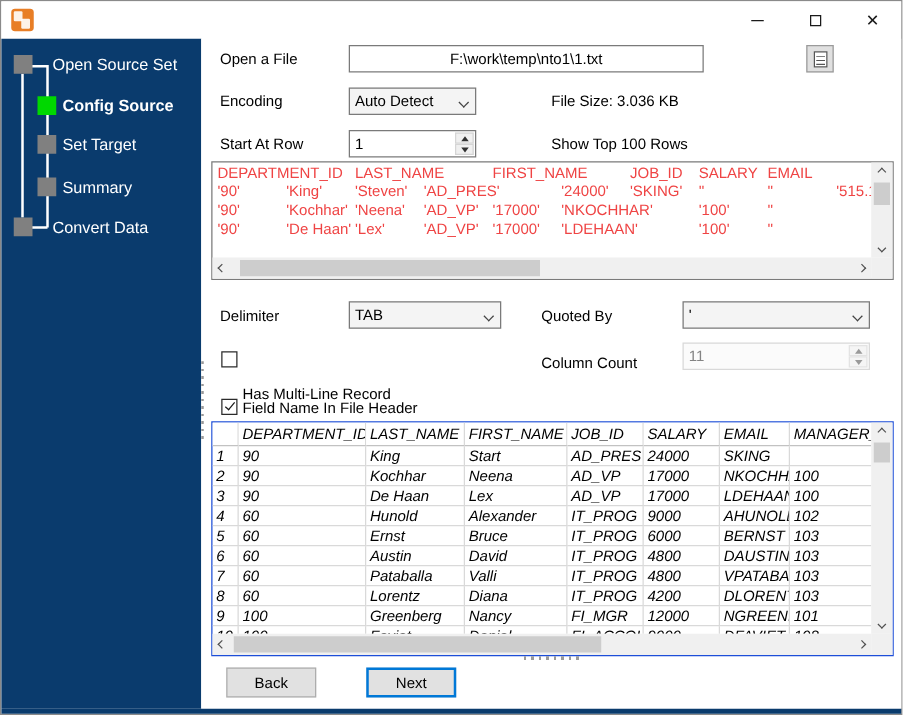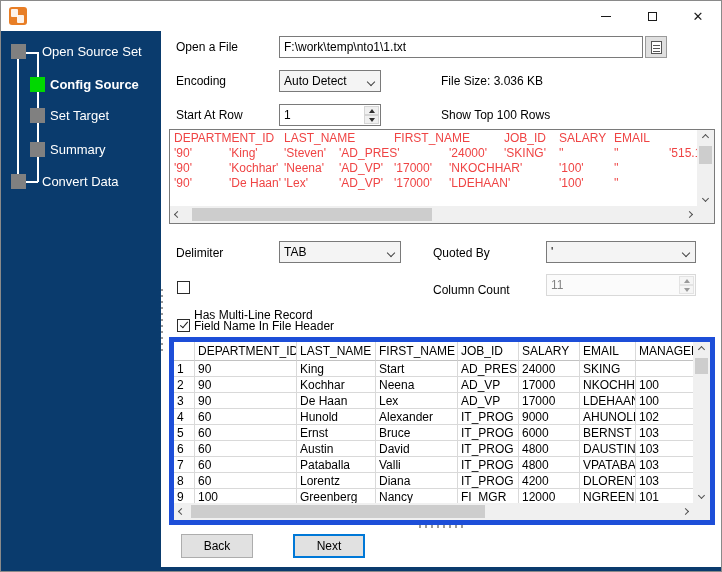--- a/index.html
+++ b/index.html
@@ -69,21 +69,21 @@
   .pv-text{position:absolute;left:0;top:0;right:17px;bottom:17px;overflow:hidden;
     white-space:pre;tab-size:55px;font-size:12px;line-height:15px;padding:1px 0 0 4px;color:#ef4444;}
   .sb-v{position:absolute;top:0;right:0;width:17px;bottom:17px;background:#f0f0f0;}
   .sb-h{position:absolute;left:0;bottom:0;right:17px;height:17px;background:#f0f0f0;}
   .sb-corner{position:absolute;right:0;bottom:0;width:17px;height:17px;background:#f0f0f0;}
   .sb-btn{position:absolute;width:17px;height:15px;display:flex;align-items:center;justify-content:center;}
   .sb-btn.h{width:15px;height:17px;}
   .thumb-v{position:absolute;left:2px;right:2px;background:#cdcdcd;}
   .thumb-h{position:absolute;top:2px;bottom:2px;background:#cdcdcd;}
   
-  .gridbox{position:absolute;left:8px;top:306px;width:546px;height:188px;border:5px solid #1d4ed8;background:#fff;}
+  .gridbox{position:absolute;left:8px;top:306px;width:546px;height:188px;border:1px solid #1d4ed8;background:#fff;font-style:italic;}
   .grid-clip{position:absolute;left:0;top:0;right:17px;bottom:17px;overflow:hidden;}
   table.grid{border-collapse:separate;border-spacing:0;table-layout:fixed;width:529px;}
   table.grid th,table.grid td{font-size:12px;font-weight:normal;text-align:left;padding:0 3px;
     border-right:1px solid #d9d9d9;border-bottom:1px solid #d9d9d9;white-space:nowrap;overflow:hidden;color:#000;}
   table.grid th{height:19px;border-bottom:1px solid #c2c2c2;background:#fff;}
   table.grid td{height:16px;}
   
   .grip-h{position:absolute;left:258px;top:494px;width:48px;height:3px;
     background:repeating-linear-gradient(to right,#9a9a9a 0 2px,transparent 2px 6px);}
   .grip-v{position:absolute;left:0px;top:258px;width:2px;height:64px;
@@ -130,21 +130,21 @@
     <div class="step-label active" style="left:49px;top:46px;">Config Source</div>
     <div class="step-label" style="left:49px;top:77px;">Set Target</div>
     <div class="step-label" style="left:49px;top:111px;">Summary</div>
     <div class="step-label" style="left:41px;top:143px;">Convert Data</div>
   </div>
 
   <div class="main">
     <div class="grip-v"></div>
 
     <div class="lbl" style="left:15px;top:9px;">Open a File</div>
-    <input class="txtinput" style="left: 118px; top: 5px; width: 364px;" type="text" value="F:\work\temp\nto1\1.txt">
+    <input class="txtinput" style="left: 118px; top: 5px; width: 284px; text-align: center;" type="text" value="F:\work\temp\nto1\1.txt">
     <div class="browse-btn" style="left:484px;top:5px;">
       <span class="browse-page"></span>
     </div>
 
     <div class="lbl" style="left:15px;top:43px;">Encoding</div>
     <div class="combo" style="left:118px;top:39px;width:102px;">
       <span>Auto Detect</span>
       <span class="chev-wrap">
           <span class="chev down"></span>
         </span>

